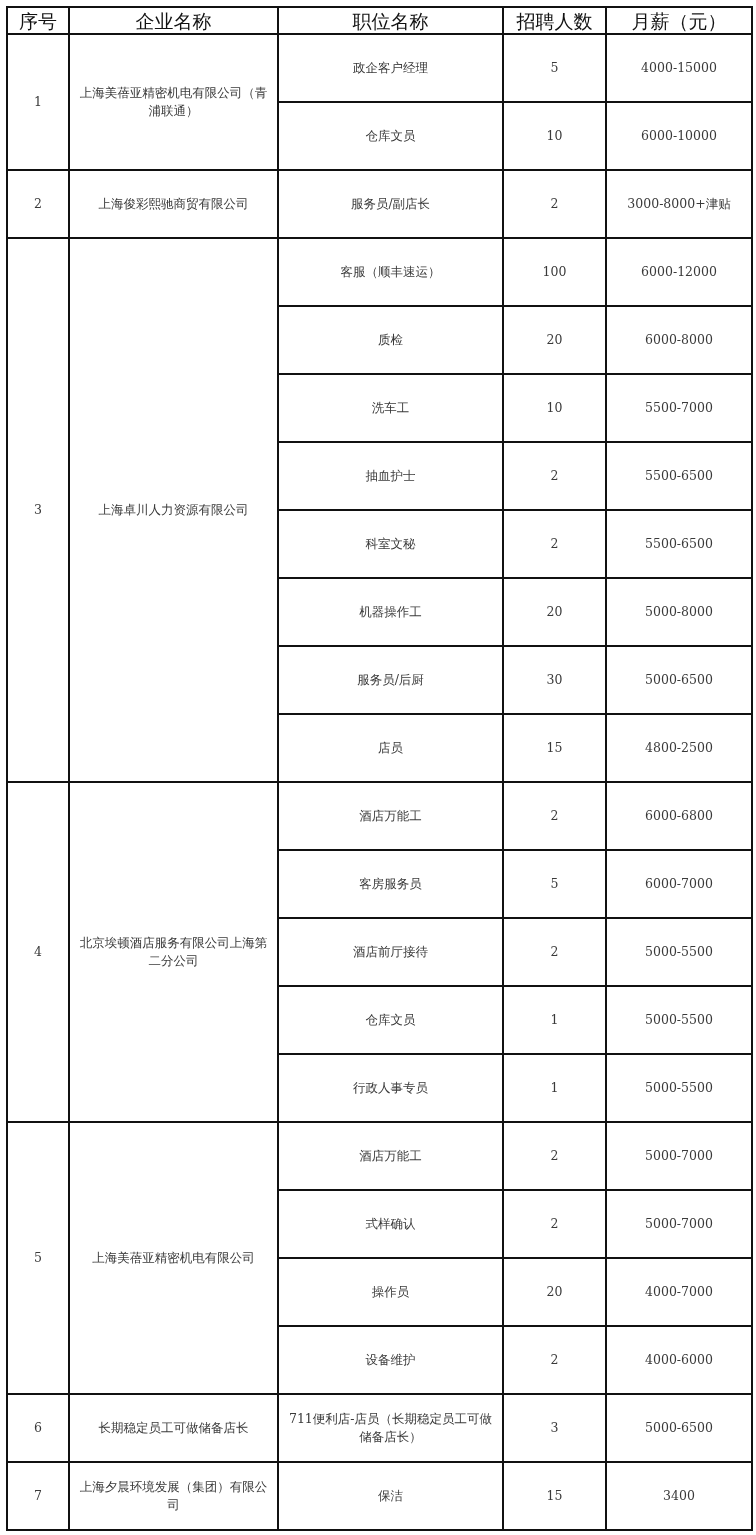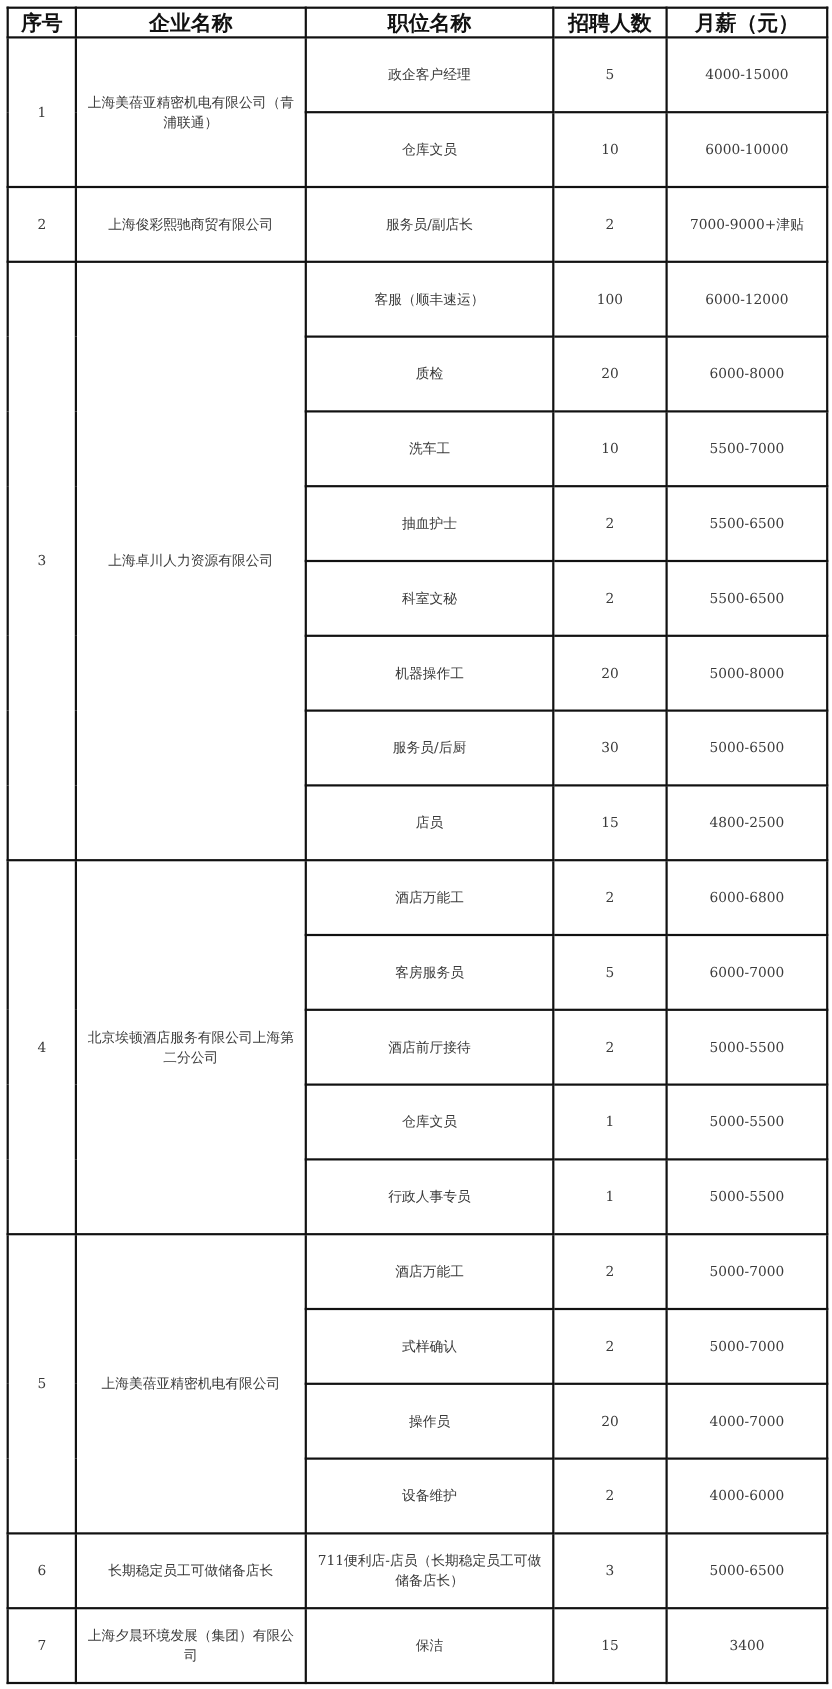--- a/index.html
+++ b/index.html
@@ -2,21 +2,21 @@
 <html><head>
 <meta charset="utf-8">
 <style>
   html, body { margin: 0; padding: 0; background: #ffffff; }
   body { width: 756px; height: 1535px; position: relative; overflow: hidden;
          font-family: "DejaVu Serif", "Liberation Serif", serif; color: #333333; }
   table.jobs { position: absolute; left: 6px; top: 6px; width: 745px;
                border-collapse: collapse; table-layout: fixed; }
   table.jobs th, table.jobs td { border: 2px solid #111111; text-align: center;
                vertical-align: middle; padding: 0 6px; box-sizing: border-box; }
-  table.jobs th { height: 27px; font-size: 19px; font-weight: bold; color: #111111;
+  table.jobs th { height: 27px; font-size: 19px; font-weight: normal; color: #111111;
                   font-family: "DejaVu Serif", "Liberation Serif", serif; line-height: 22px; }
   table.jobs td { height: 68px; font-size: 12.5px; line-height: 18px; color: #3a3a3a; }
   col.c1 { width: 62px; } col.c2 { width: 209px; } col.c3 { width: 225px; }
   col.c4 { width: 103px; } col.c5 { width: 146px; }
 </style>
 </head>
 <body>
 
 <table class="jobs">
   <colgroup>
@@ -48,21 +48,21 @@
       <td>仓库文员</td>
       <td>10</td>
       <td>6000-10000</td>
     </tr>
 
     <tr>
       <td>2</td>
       <td>上海俊彩熙驰商贸有限公司</td>
       <td>服务员/副店长</td>
       <td>2</td>
-      <td>7000-9000+津贴</td>
+      <td>3000-8000+津贴</td>
     </tr>
 
     <tr>
       <td rowspan="8">3</td>
       <td rowspan="8">上海卓川人力资源有限公司</td>
       <td>客服（顺丰速运）</td>
       <td>100</td>
       <td>6000-12000</td>
     </tr>
     <tr>

